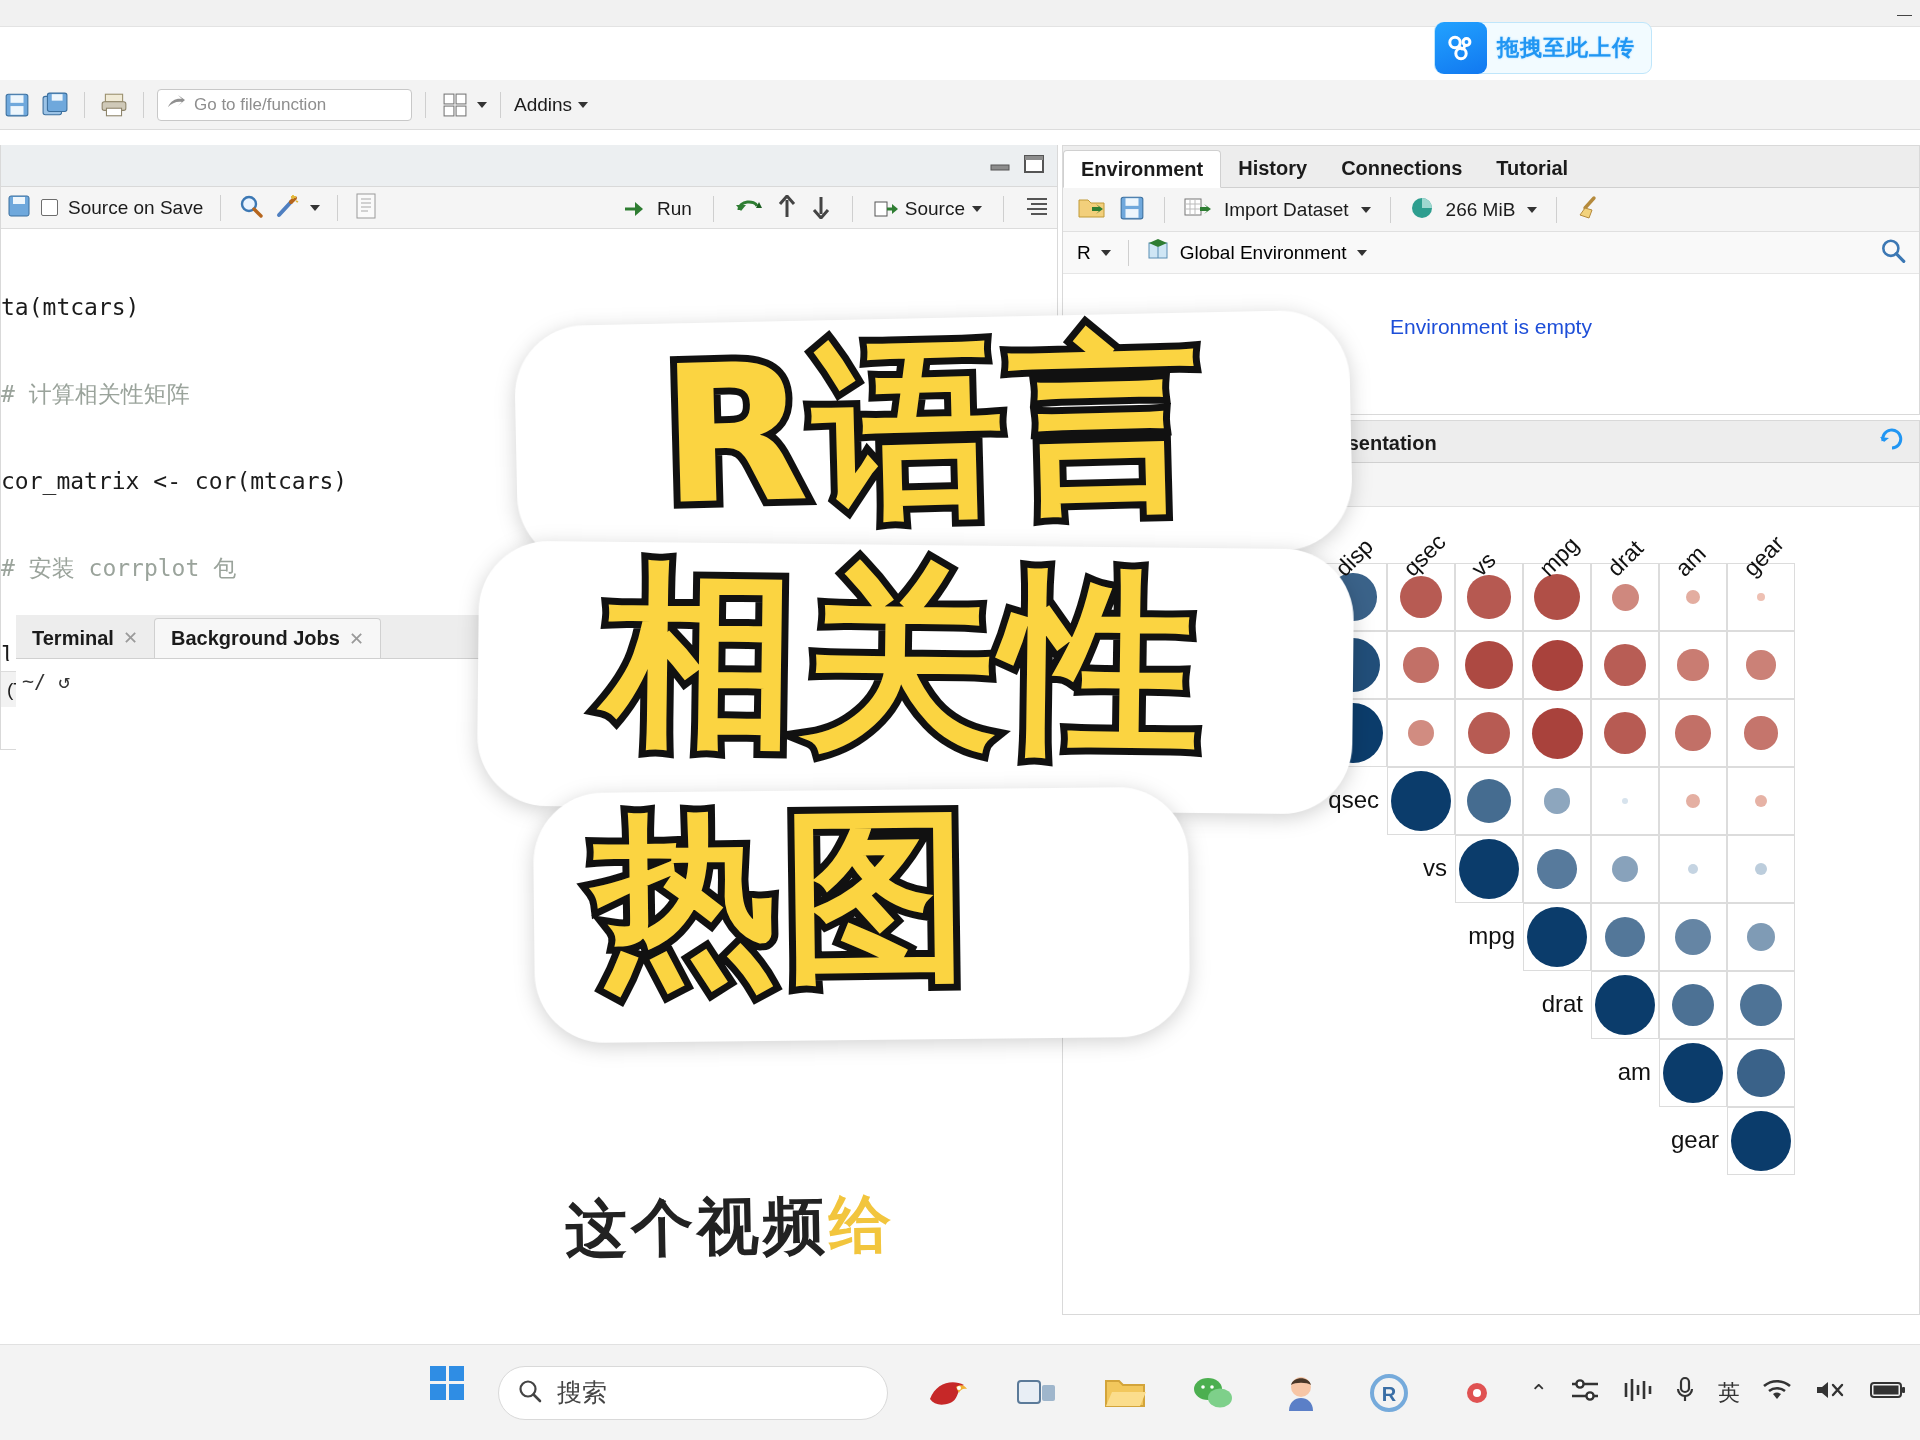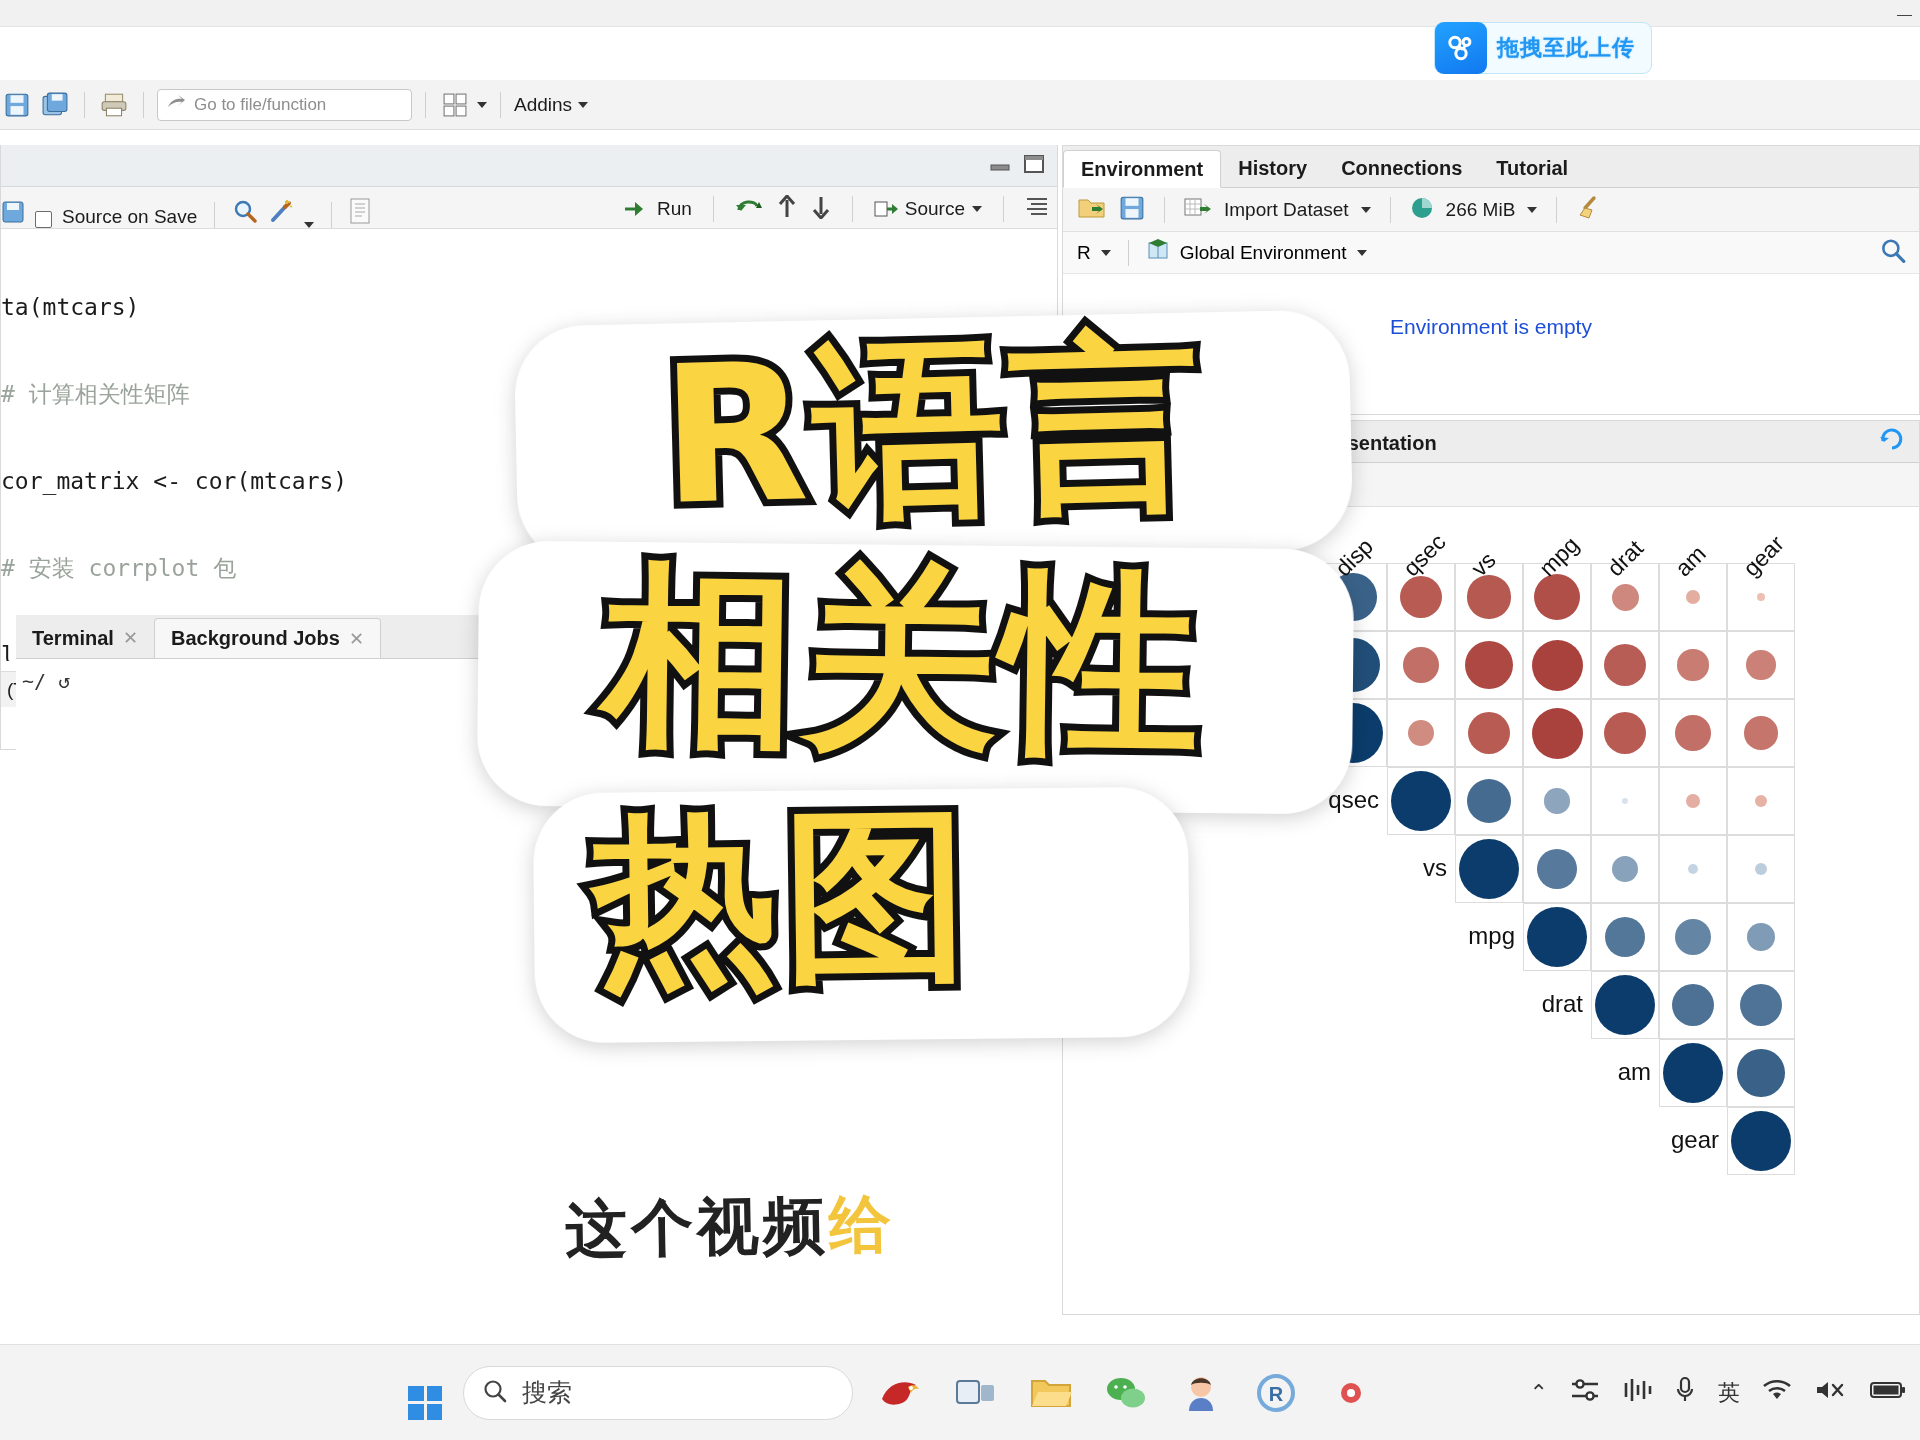--- a/index.html
+++ b/index.html
@@ -40,21 +40,21 @@
       border-top:6px solid #333; display:inline-block; }
   .tb-right { position:absolute; right:6px; top:0; height:50px; display:flex; align-items:center; }
 
   
   .editor-pane { position:absolute; left:0px; top:145px; width:1058px; height:605px; background:#fff;
       border:1px solid #d9d9d9; border-top:none; }
   .pane-head { position:relative; height:42px; background:#eceff1; border-bottom:1px solid #d9d9d9; }
   .pane-min { position:absolute; right:12px; top:9px; display:flex; gap:12px; align-items:center; }
 
   .editor-toolbar { height:42px; background:#f5f5f5; border-bottom:1px solid #dcdcdc;
-      display:flex; align-items:flex-end; padding-left:0; gap:10px; }
+      display:flex; align-items:center; padding-left:6px; gap:10px; }
   .chk { width:17px; height:17px; border:1.5px solid #6d6d6d; background:#fff; border-radius:2px; }
   .sm-label { font-size:19px; color:#1b1b1b; white-space:nowrap; }
   .etb-right { position:absolute; right:8px; top:43px; height:42px; display:flex; align-items:center; gap:14px; }
   .run-btn, .source-btn { display:flex; align-items:center; gap:7px; font-size:19px; color:#1b1b1b; }
 
   .code { position:absolute; left:0; top:86px; width:1056px; height:430px; background:#fff;
       font-family:"DejaVu Sans Mono","Liberation Mono",monospace; font-size:23px; line-height:29px;
       padding-top:4px; overflow:hidden; white-space:pre; }
   .code div { height:29px; }
   .c-cmt { color:#9aa39b; }
@@ -126,21 +126,21 @@
 
   .subtitle { position:absolute; left:470px; top:1185px; width:520px; text-align:center;
       font-size:62px; font-weight:900; font-family:"DejaVu Sans","Liberation Sans",sans-serif;
       color:#222; -webkit-text-stroke:7px #fff; paint-order:stroke fill; letter-spacing:4px;
       transform:rotate(-1deg); }
   .subtitle .hl { color:#F2C53D; }
 
   
   .taskbar { position:absolute; left:0; bottom:0; width:1920px; height:96px; background:#f3f3f3;
       border-top:1px solid #e1e1e1; display:flex; align-items:center; }
-  .tb-center { position:absolute; left:408px; display:flex; align-items:flex-end; gap:21px; }
+  .tb-center { position:absolute; left:430px; display:flex; align-items:flex-start; gap:34px; }
   .win-logo { display:grid; grid-template-columns:1fr 1fr; grid-gap:3px; width:34px; height:34px; }
   .win-logo i { background:#2f8de4; display:block; }
   .searchbox { width:390px; height:54px; background:#fff; border:1px solid #d9d9d9; border-radius:27px;
       display:flex; align-items:center; padding:0 18px; gap:14px; }
   .searchbox .ph { font-size:25px; color:#444; }
   .tb-icon { width:54px; height:54px; display:flex; align-items:center; justify-content:center; }
   .tray { position:absolute; right:14px; display:flex; align-items:center; gap:22px; font-size:22px; color:#333;}
 </style>
 </head>
 <body>

